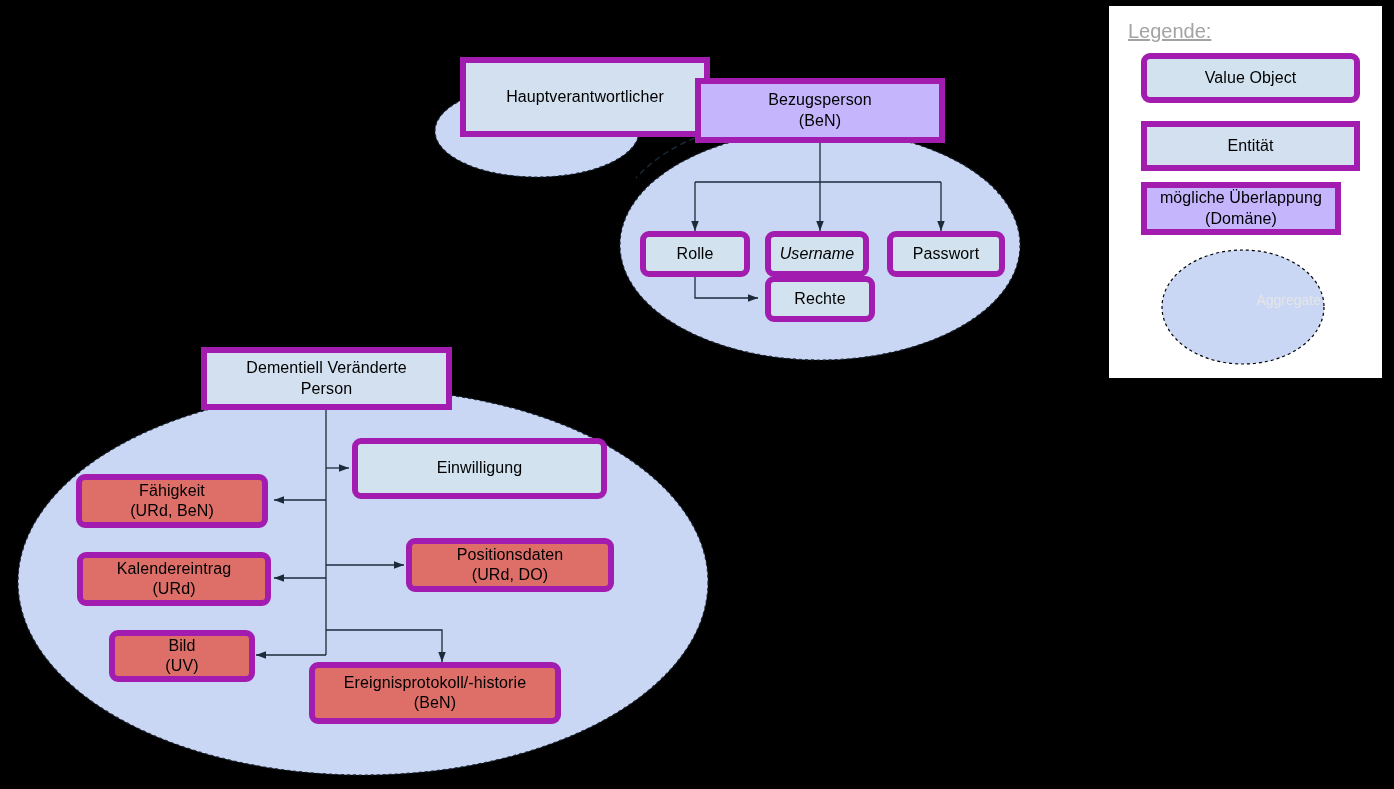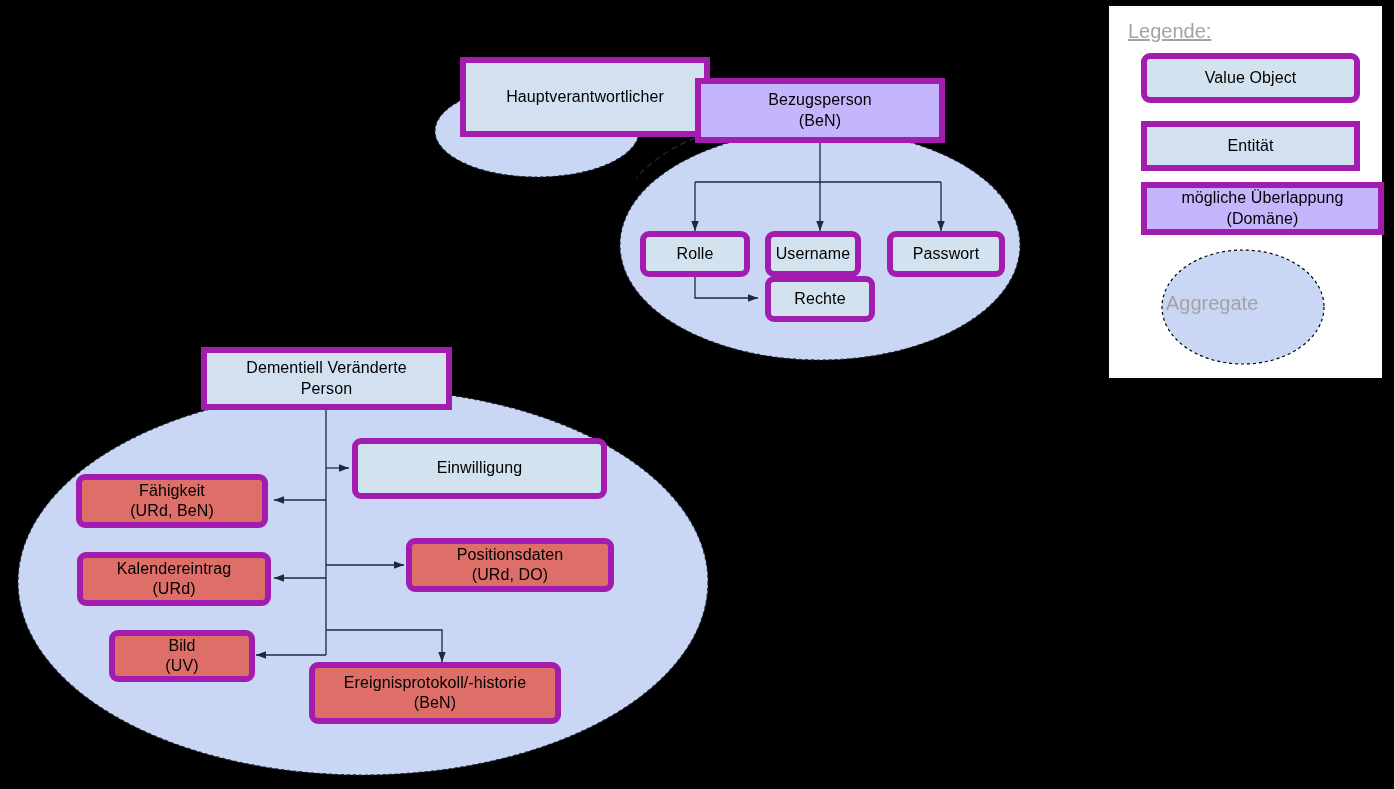--- a/index.html
+++ b/index.html
@@ -68,23 +68,23 @@
     top: 20px;
     font-size: 20px;
     color: #a3a3a3;
     text-decoration: underline;
   }
   .legend-ellipse-label {
     position: absolute;
     left: 1166px;
     top: 292px;
     width: 155px;
-    text-align: left;
-    font-size: 20px;
-    color: #a3a3a3;
+    text-align: right;
+    font-size: 14px;
+    color: #e5e5e5;
   }
 </style>
 </head>
 <body>
 
 <div id="canvas">
 
   <svg id="svg-layer" viewBox="0 0 1394 789" xmlns="http://www.w3.org/2000/svg">
     <defs>
       <marker id="arrow" markerWidth="9" markerHeight="9" refX="8" refY="3" orient="auto" markerUnits="strokeWidth">
@@ -131,21 +131,21 @@
     <path d="M695,138 Q660,152 636,178" stroke="#1d2a3a" stroke-width="1.4" fill="none" stroke-dasharray="6,4"></path>
   </svg>
 
   <div class="node entity" style="left:460px; top:57px; width:250px; height:80px;">Hauptverantwortlicher</div>
 
   <div class="node overlap-sharp" style="left:695px; top:78px; width:250px; height:65px;">Bezugsperson
 (BeN)</div>
 
   <div class="node vo" style="left:640px; top:231px; width:110px; height:46px;">Rolle</div>
 
-  <div class="node vo" style="left:765px; top:231px; width:96px; height:46px;">Username</div>
+  <div class="node vo" style="left:765px; top:231px; width:104px; height:46px;font-style:italic;">Username</div>
 
   <div class="node vo" style="left:887px; top:231px; width:118px; height:46px;">Passwort</div>
 
   <div class="node vo" style="left:765px; top:276px; width:110px; height:46px;">Rechte</div>
 
   <div class="node entity" style="left:201px; top:347px; width:251px; height:63px;">Dementiell Veränderte
 Person</div>
 
   <div class="node vo" style="left:352px; top:438px; width:255px; height:61px;">Einwilligung</div>
 
@@ -165,21 +165,21 @@
 (BeN)</div>
 
   <div class="legend-panel"></div>
 
   <div class="legend-title">Legende:</div>
 
   <div class="node vo" style="left:1141px; top:53px; width:219px; height:50px;">Value Object</div>
 
   <div class="node entity" style="left:1141px; top:121px; width:219px; height:50px;">Entität</div>
 
-  <div class="node overlap-sharp" style="left:1141px; top:182px; width:243px; height:53px;">mögliche Überlappung
+  <div class="node overlap-sharp" style="left:1141px; top:182px; width:200px; height:53px;">mögliche Überlappung
 (Domäne)</div>
 
   <svg style="position:absolute; left:1160px; top:248px; width:166px; height:118px;" viewBox="0 0 166 118" xmlns="http://www.w3.org/2000/svg">
     <ellipse cx="83" cy="59" rx="81" ry="57" fill="#c9d6f4" stroke="#000000" stroke-width="1.2" stroke-dasharray="3,3"></ellipse>
   </svg>
 
   <div class="legend-ellipse-label">Aggregate</div>
 
 </div>
 

